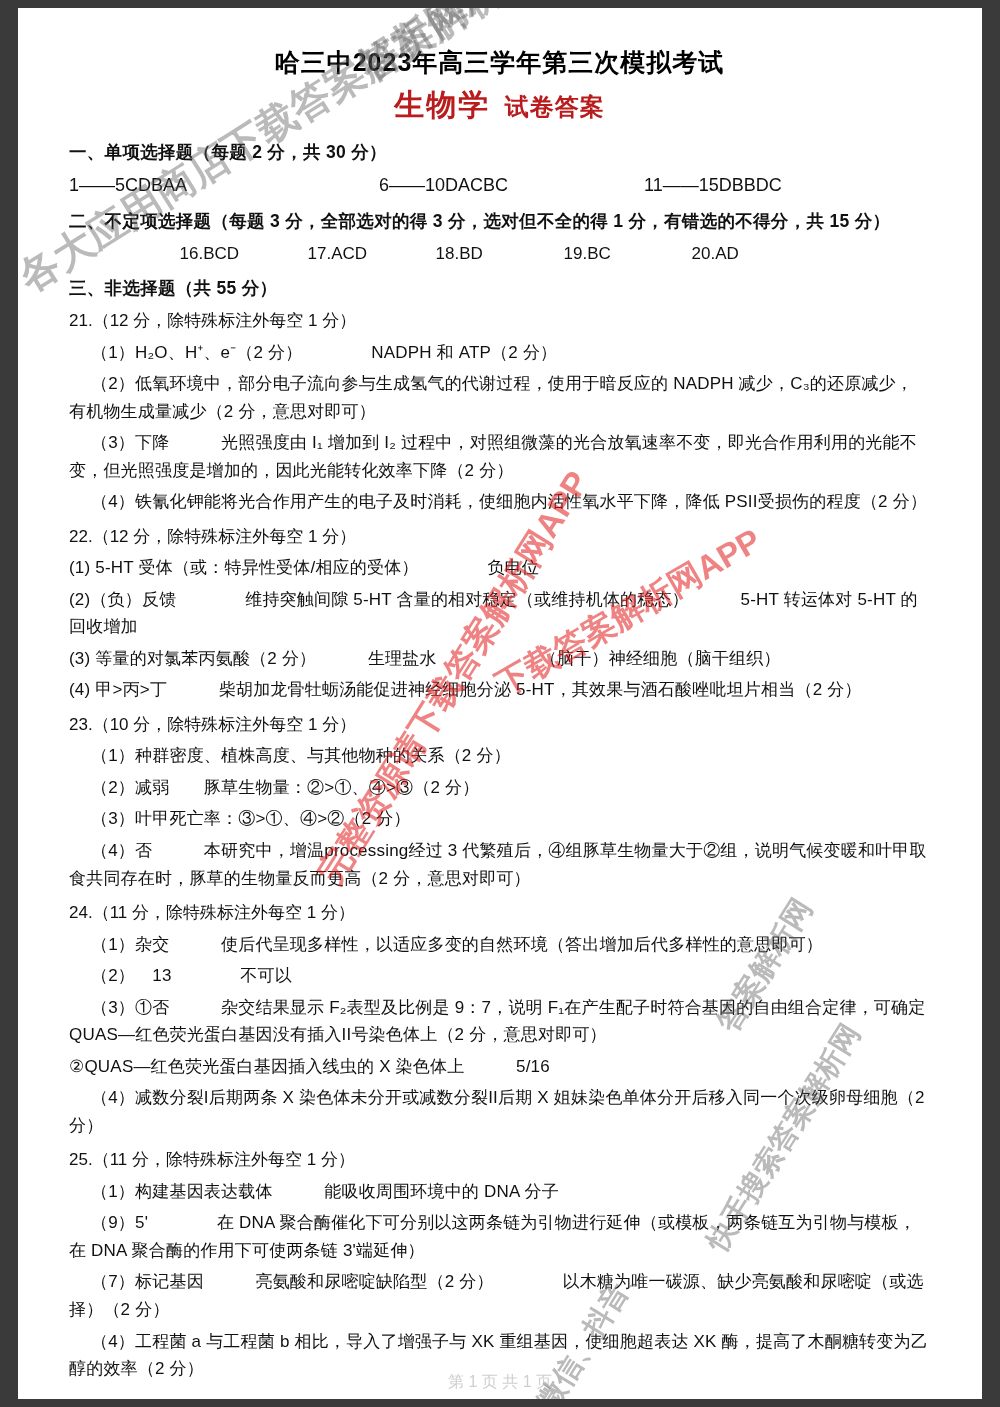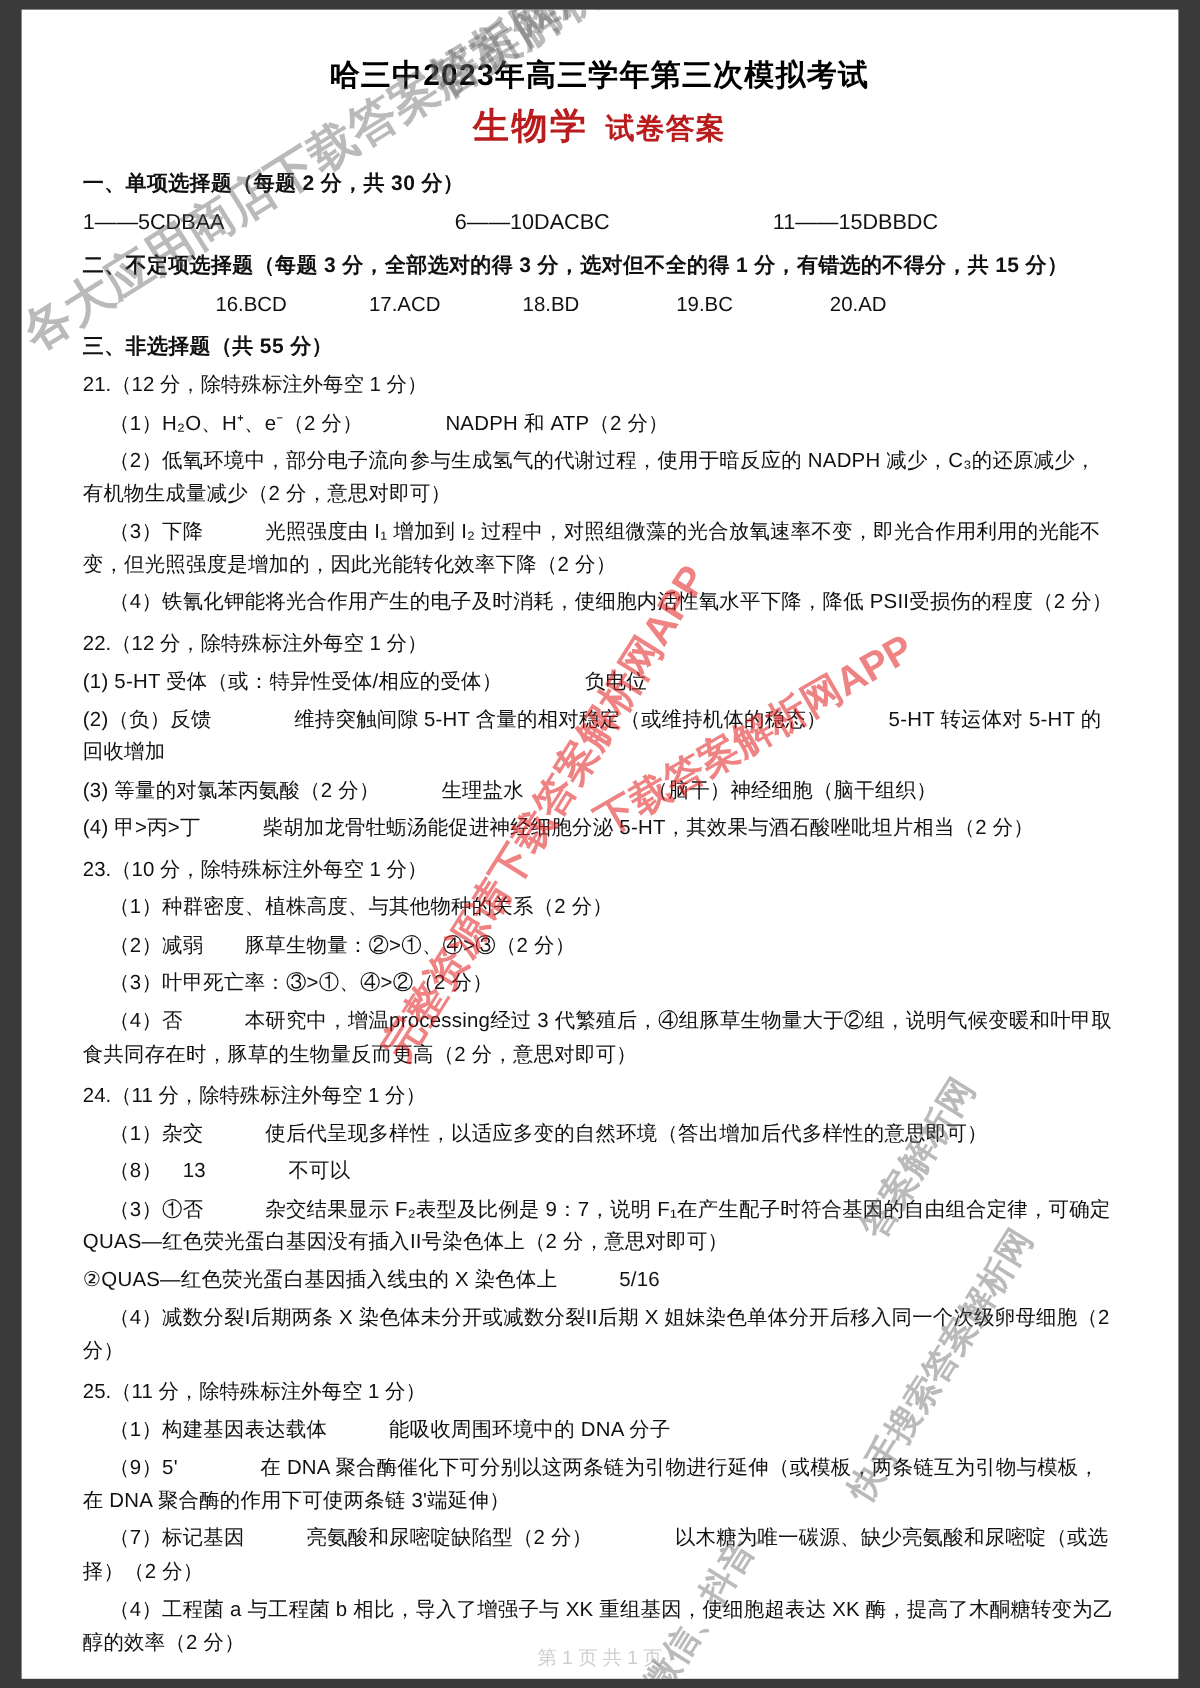--- a/index.html
+++ b/index.html
@@ -203,21 +203,21 @@
     <div class="line">(4) 甲&gt;丙&gt;丁　　　柴胡加龙骨牡蛎汤能促进神经细胞分泌 5-HT，其效果与酒石酸唑吡坦片相当（2 分）</div>
 
     <div class="qnum">23.（10 分，除特殊标注外每空 1 分）</div>
     <div class="line indent">（1）种群密度、植株高度、与其他物种的关系（2 分）</div>
     <div class="line indent">（2）减弱　　豚草生物量：②&gt;①、④&gt;③（2 分）</div>
     <div class="line indent">（3）叶甲死亡率：③&gt;①、④&gt;②（2 分）</div>
     <div class="line indent">（4）否　　　本研究中，增温processing经过 3 代繁殖后，④组豚草生物量大于②组，说明气候变暖和叶甲取食共同存在时，豚草的生物量反而更高（2 分，意思对即可）</div>
 
     <div class="qnum">24.（11 分，除特殊标注外每空 1 分）</div>
     <div class="line indent">（1）杂交　　　使后代呈现多样性，以适应多变的自然环境（答出增加后代多样性的意思即可）</div>
-    <div class="line indent">（8）　13　　　　不可以</div>
+    <div class="line indent">（2）　13　　　　不可以</div>
     <div class="line indent">（3）①否　　　杂交结果显示 F₂表型及比例是 9：7，说明 F₁在产生配子时符合基因的自由组合定律，可确定 QUAS—红色荧光蛋白基因没有插入II号染色体上（2 分，意思对即可）</div>
     <div class="line">②QUAS—红色荧光蛋白基因插入线虫的 X 染色体上　　　5/16</div>
     <div class="line indent">（4）减数分裂I后期两条 X 染色体未分开或减数分裂II后期 X 姐妹染色单体分开后移入同一个次级卵母细胞（2 分）</div>
 
     <div class="qnum">25.（11 分，除特殊标注外每空 1 分）</div>
     <div class="line indent">（1）构建基因表达载体　　　能吸收周围环境中的 DNA 分子</div>
     <div class="line indent">（9）5'　　　　在 DNA 聚合酶催化下可分别以这两条链为引物进行延伸（或模板，两条链互为引物与模板，在 DNA 聚合酶的作用下可使两条链 3'端延伸）</div>
     <div class="line indent">（7）标记基因　　　亮氨酸和尿嘧啶缺陷型（2 分）　　　　以木糖为唯一碳源、缺少亮氨酸和尿嘧啶（或选择）（2 分）</div>
     <div class="line indent">（4）工程菌 a 与工程菌 b 相比，导入了增强子与 XK 重组基因，使细胞超表达 XK 酶，提高了木酮糖转变为乙醇的效率（2 分）</div>
 

